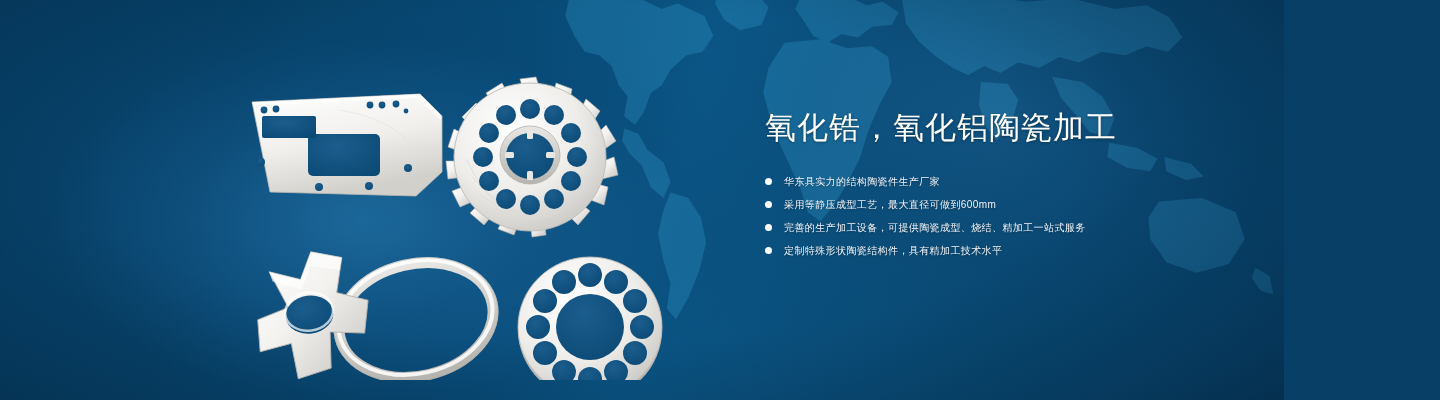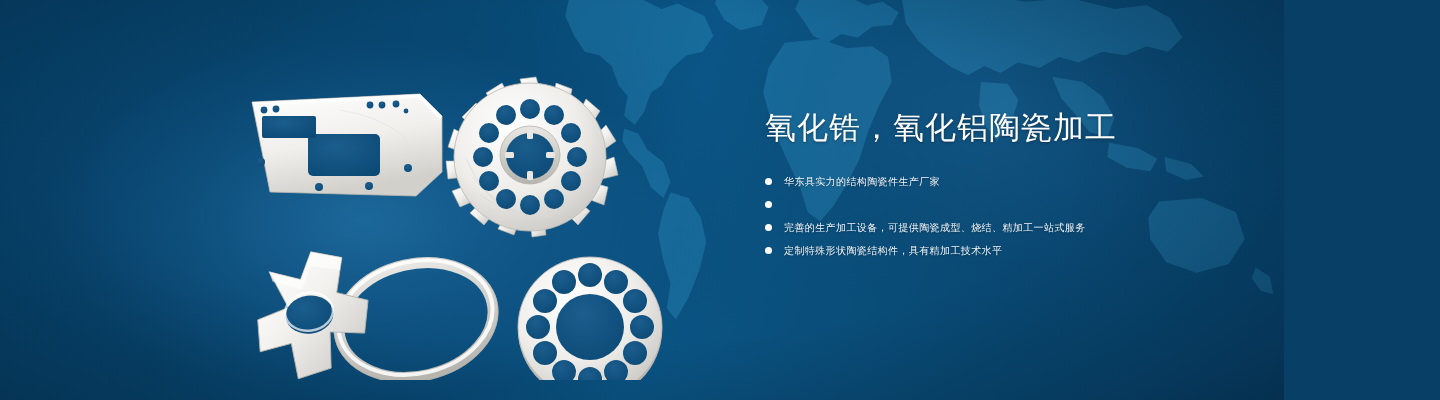--- a/index.html
+++ b/index.html
@@ -321,20 +321,21 @@
   <div class="copy">
     <h1 class="headline">氧化锆，氧化铝陶瓷加工</h1>
 
     <ul class="bullets">
       <li class="bullet">
         <span class="dot"></span>
         <span class="bullet-text">华东具实力的结构陶瓷件生产厂家</span>
       </li>
       <li class="bullet">
         <span class="dot"></span>
+        <span class="bullet-text">采用等静压成型工艺，最大直径可做到600mm</span>
       </li>
       <li class="bullet">
         <span class="dot"></span>
         <span class="bullet-text">完善的生产加工设备，可提供陶瓷成型、烧结、精加工一站式服务</span>
       </li>
       <li class="bullet">
         <span class="dot"></span>
         <span class="bullet-text">定制特殊形状陶瓷结构件，具有精加工技术水平</span>
       </li>
     </ul>

